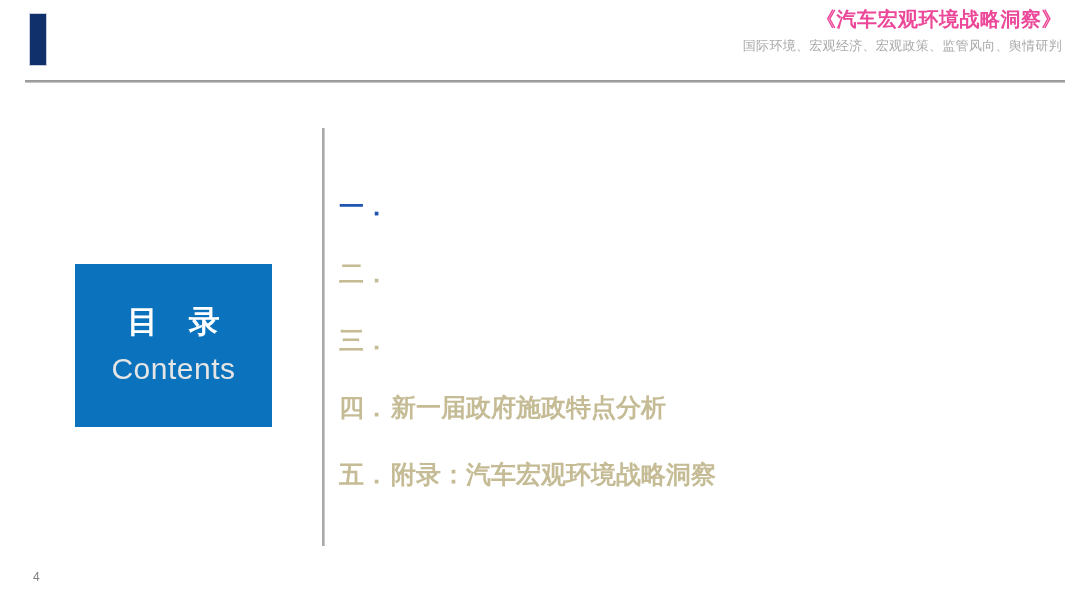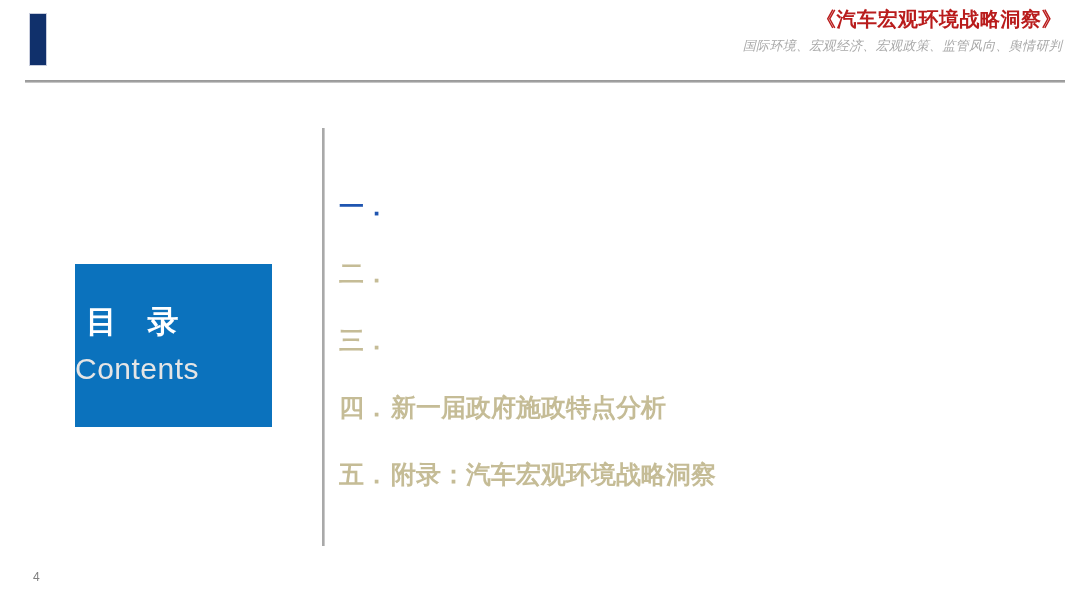--- a/index.html
+++ b/index.html
@@ -31,55 +31,54 @@
   .header-text {
     position: absolute;
     right: 18px;
     top: 6px;
     width: 560px;
     text-align: right;
   }
   .header-title {
     font-size: 20px;
     font-weight: bold;
-    color: #b91c1c;
+    color: #ec4899;
     letter-spacing: 0.5px;
     line-height: 26px;
     white-space: nowrap;
   }
   .header-subtitle {
     font-size: 13px;
     font-weight: normal;
     color: #a8a8a8;
     line-height: 22px;
     letter-spacing: 0.3px;
     white-space: nowrap;
     margin-top: 3px;
-    font-style: italic;
   }
   .header-rule {
     position: absolute;
     left: 25px;
     top: 80px;
     width: 1040px;
     height: 3px;
     background: linear-gradient(to bottom, #9a9a9a 0%, #9a9a9a 45%, #d8d8d8 100%);
   }
 
   
   .contents-box {
     position: absolute;
     left: 75px;
     top: 264px;
     width: 197px;
     height: 163px;
     background: #0b72bd;
     display: flex;
     flex-direction: column;
-    align-items: flex-start;
+    align-items: center;
     justify-content: center;
   }
   .contents-cn {
     color: #ffffff;
     font-size: 31px;
     font-weight: bold;
     letter-spacing: 11px;
     text-indent: 11px;
     line-height: 40px;
   }

